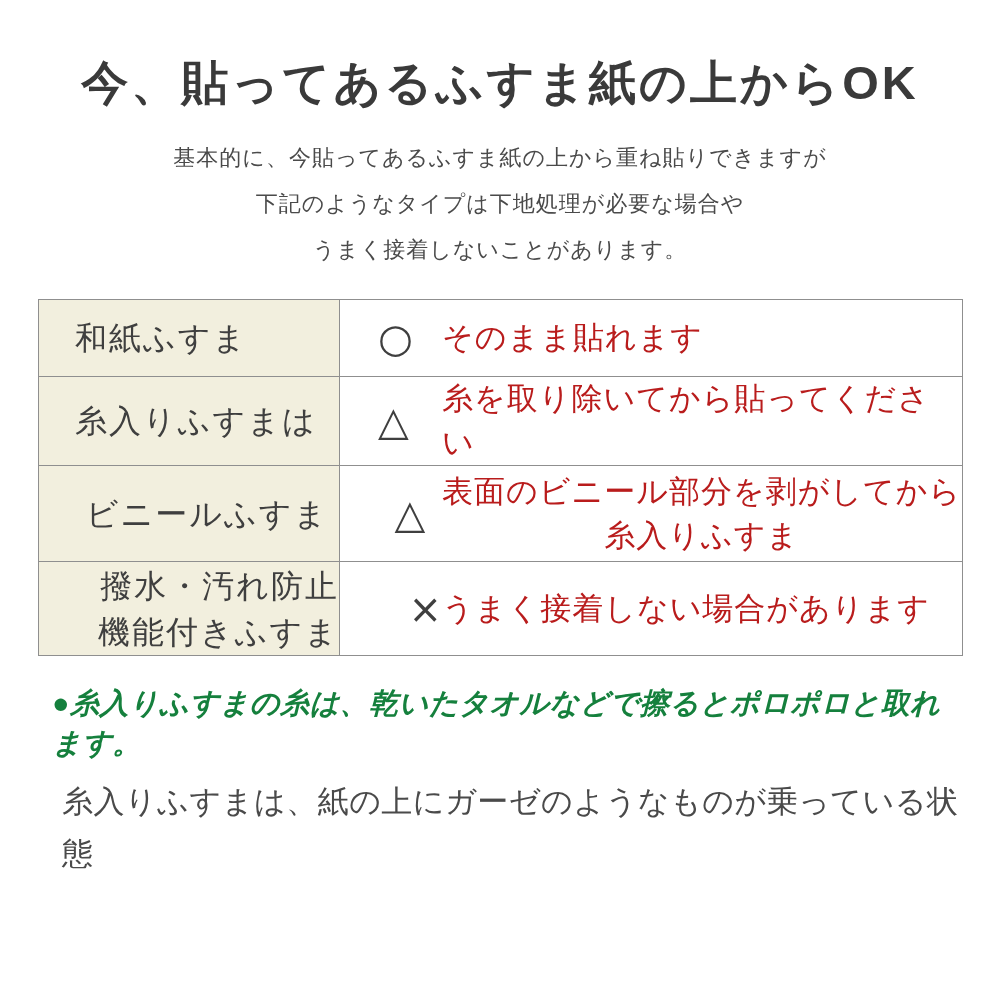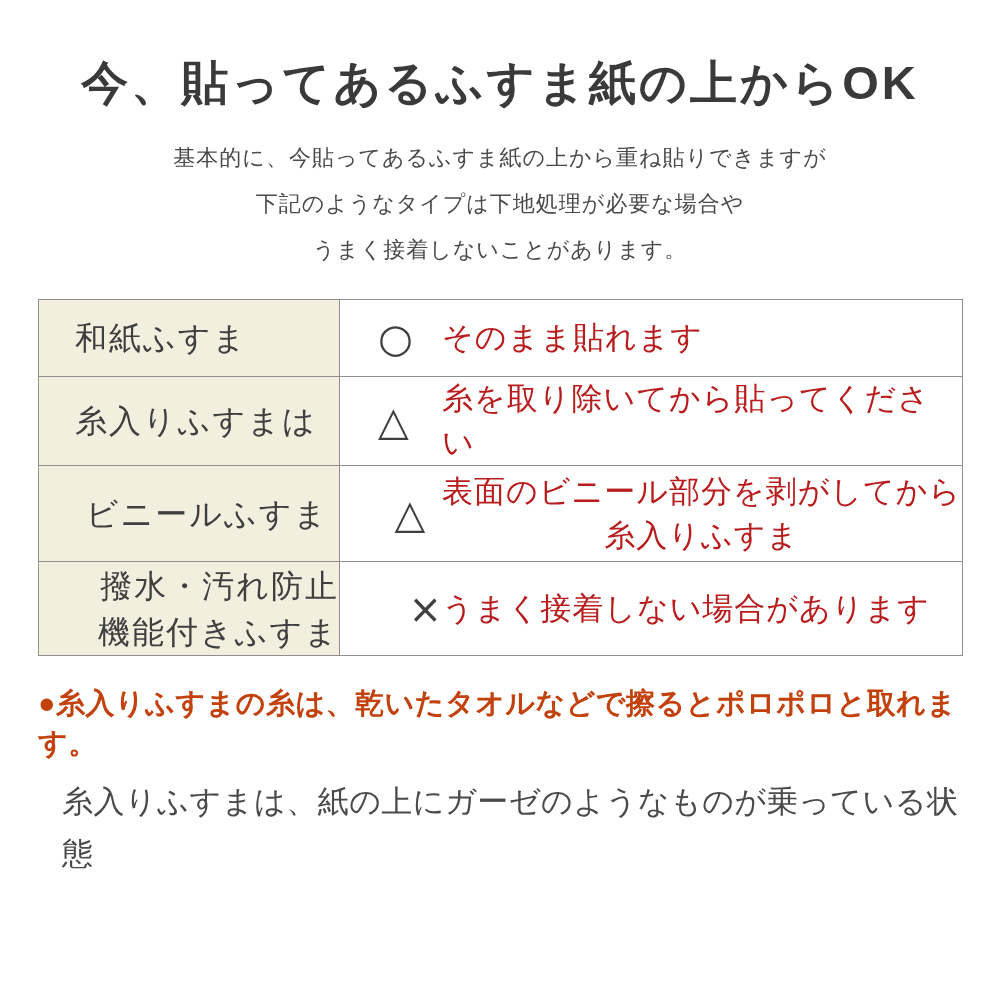--- a/index.html
+++ b/index.html
@@ -77,25 +77,26 @@
   .note {
     margin-top: 26px;
     padding: 0 34px 0 64px;
     font-size: 27px;
     line-height: 44px;
     letter-spacing: 0.5px;
     color: #4a4a4a;
   }
   .note-line-first { margin-left: -24px; }
   .thread-heading {
-    margin: 28px 34px 0 38px;
+    margin: 28px 34px 0 52px;
     font-size: 29px;
     font-weight: bold;
     letter-spacing: 0.5px;
-    color: #c2410c;
+    color: #15803d;
+    font-style: italic;
   }
   .thread-paragraph {
     margin-top: 12px;
     padding: 0 34px 0 62px;
     font-size: 31px;
     line-height: 52px;
     letter-spacing: 0.5px;
     color: #4a4a4a;
   }
 </style>

